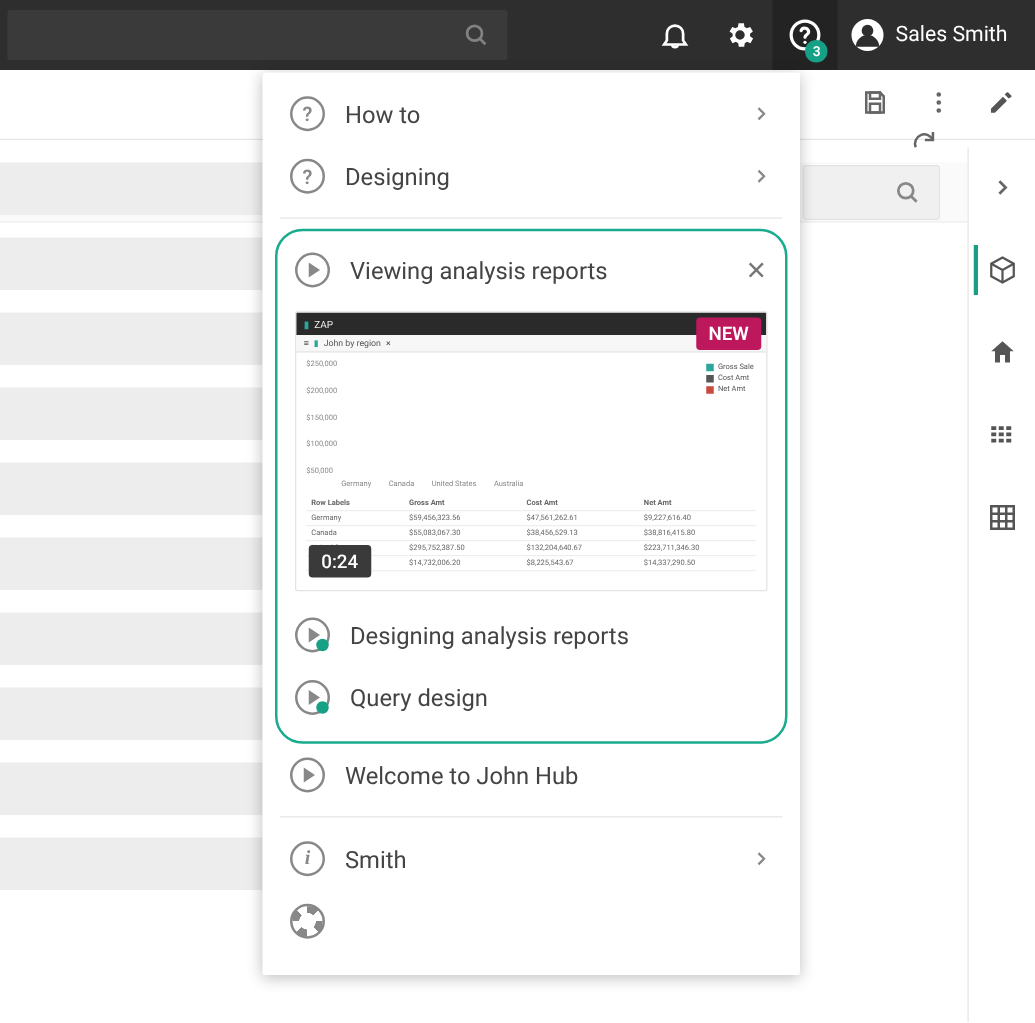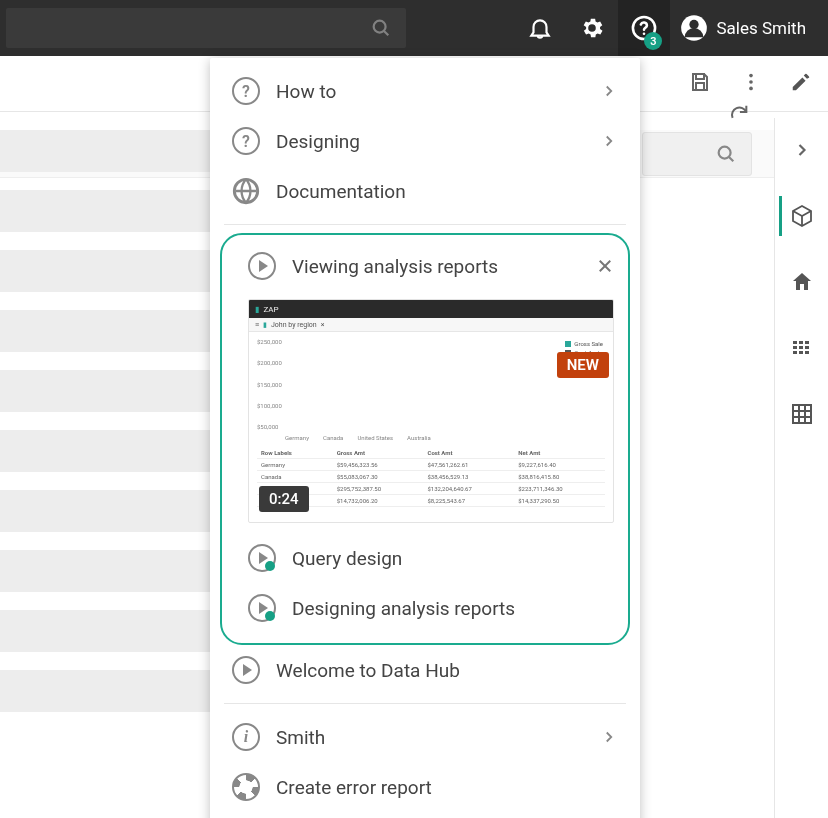--- a/index.html
+++ b/index.html
@@ -188,21 +188,21 @@
     width:10px;height:10px;border-radius:50%;
     background:#16a085;
     bottom:-1px;right:-1px;
   }
 
   
   .teal-group {
     border: 2px solid #1aab8f;
     border-radius: 22px;
     margin: 0 10px;
-    padding: 6px 0 10px 12px;
+    padding: 6px 0 10px 0;
   }
   .teal-group .panel-row { padding-left: 14px; padding-right: 14px; }
   .close-x { position:absolute; right:14px; color:#666; }
 
   
   .thumb {
     margin: 8px 14px 10px 14px;
     position: relative;
     border: 1px solid #e3e3e3;
     border-radius: 2px;
@@ -254,23 +254,23 @@
     border-collapse:collapse;
   }
   .thumb-table th,.thumb-table td {
     padding:2px 4px;
     border-bottom:1px solid #eee;
     text-align:left;
     white-space:nowrap;
   }
   .new-badge {
     position:absolute; top:4px; right:4px;
-    background:#c2410c;color:#fff;
+    background:#be185d;color:#fff;
     padding:4px 10px;border-radius:3px;
-    font-size:15px;font-weight:600;margin-top:48px;
+    font-size:15px;font-weight:600;
   }
   .duration-badge {
     position:absolute; left:10px; bottom:10px;
     background:#3a3a3a;color:#fff;
     padding:4px 10px;border-radius:3px;
     font-size:15px;font-weight:500;text-align:center;
   }
 
   
   .lifesaver {
@@ -428,29 +428,20 @@
   <div class="panel-row">
     <span class="icon-circ">
         <span style="font-weight:600;font-size:16px">?</span>
       </span>
     <span>Designing</span>
     <svg class="chev" width="18" height="18" viewBox="0 0 24 24" fill="none" stroke="#888" stroke-width="2.4">
         <polyline points="9 6 15 12 9 18"></polyline>
       </svg>
   </div>
 
-  <div class="panel-row">
-    <span style="width:28px;height:28px;flex-shrink:0">
-      <svg width="28" height="28" viewBox="0 0 24 24" fill="#888">
-          <circle cx="12" cy="12" r="10" fill="none" stroke="#888" stroke-width="2.5"></circle>
-          <path d="M3 12h18M12 2a15 15 0 010 20M12 2a15 15 0 000 20" fill="none" stroke="#888" stroke-width="2"></path>
-        </svg>
-    </span>
-    <span>Documentation</span>
-  </div>
 
   <div class="panel-sep"></div>
 
   <div class="teal-group">
 
     <div class="panel-row" style="font-size:19px">
       <span class="icon-circ">
           <span class="play-tri"></span>
         </span>
       <span>Viewing analysis reports</span>
@@ -558,49 +549,48 @@
       </div>
       <span class="new-badge">NEW</span>
       <span class="duration-badge">0:24</span>
     </div>
 
     <div class="panel-row">
       <span class="icon-circ" style="position:relative">
           <span class="play-tri"></span>
           <span class="dot-new"></span>
         </span>
-      <span>Query design</span>
+      <span>Designing analysis reports</span>
     </div>
 
     <div class="panel-row">
       <span class="icon-circ" style="position:relative">
           <span class="play-tri"></span>
           <span class="dot-new"></span>
         </span>
-      <span>Designing analysis reports</span>
+      <span>Query design</span>
     </div>
   </div>
 
   <div class="panel-row">
     <span class="icon-circ">
         <span class="play-tri"></span>
       </span>
-    <span>Welcome to Data Hub</span>
+    <span>Welcome to John Hub</span>
   </div>
 
   <div class="panel-sep"></div>
 
   <div class="panel-row">
     <span class="icon-circ">
         <span class="info-i">i</span>
       </span>
     <span>Smith</span>
     <svg class="chev" width="18" height="18" viewBox="0 0 24 24" fill="none" stroke="#888" stroke-width="2.4">
         <polyline points="9 6 15 12 9 18"></polyline>
       </svg>
   </div>
 
   <div class="panel-row">
     <span class="lifesaver"></span>
-    <span>Create error report</span>
   </div>
 
 </div>
 
 </body></html>

